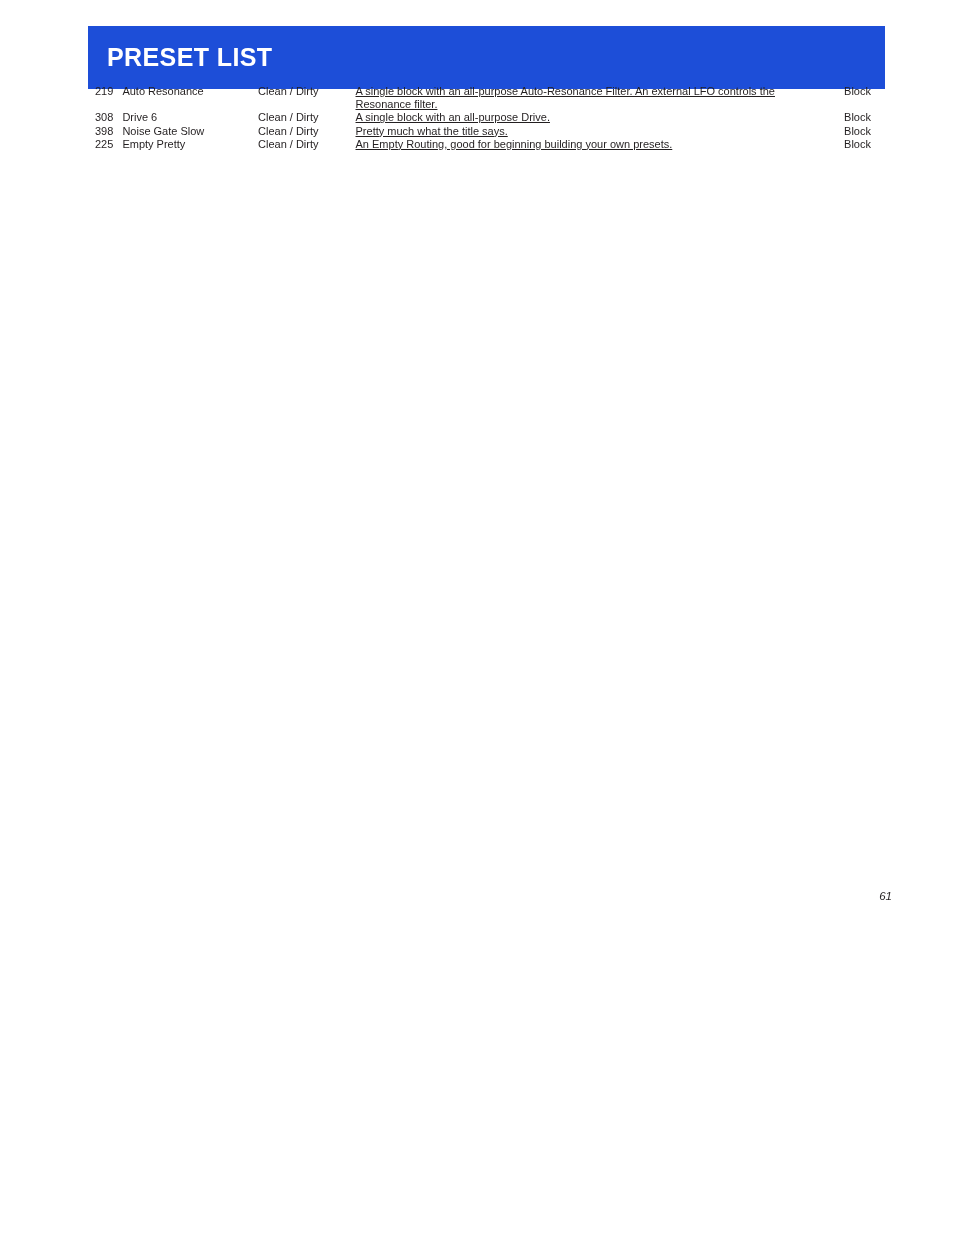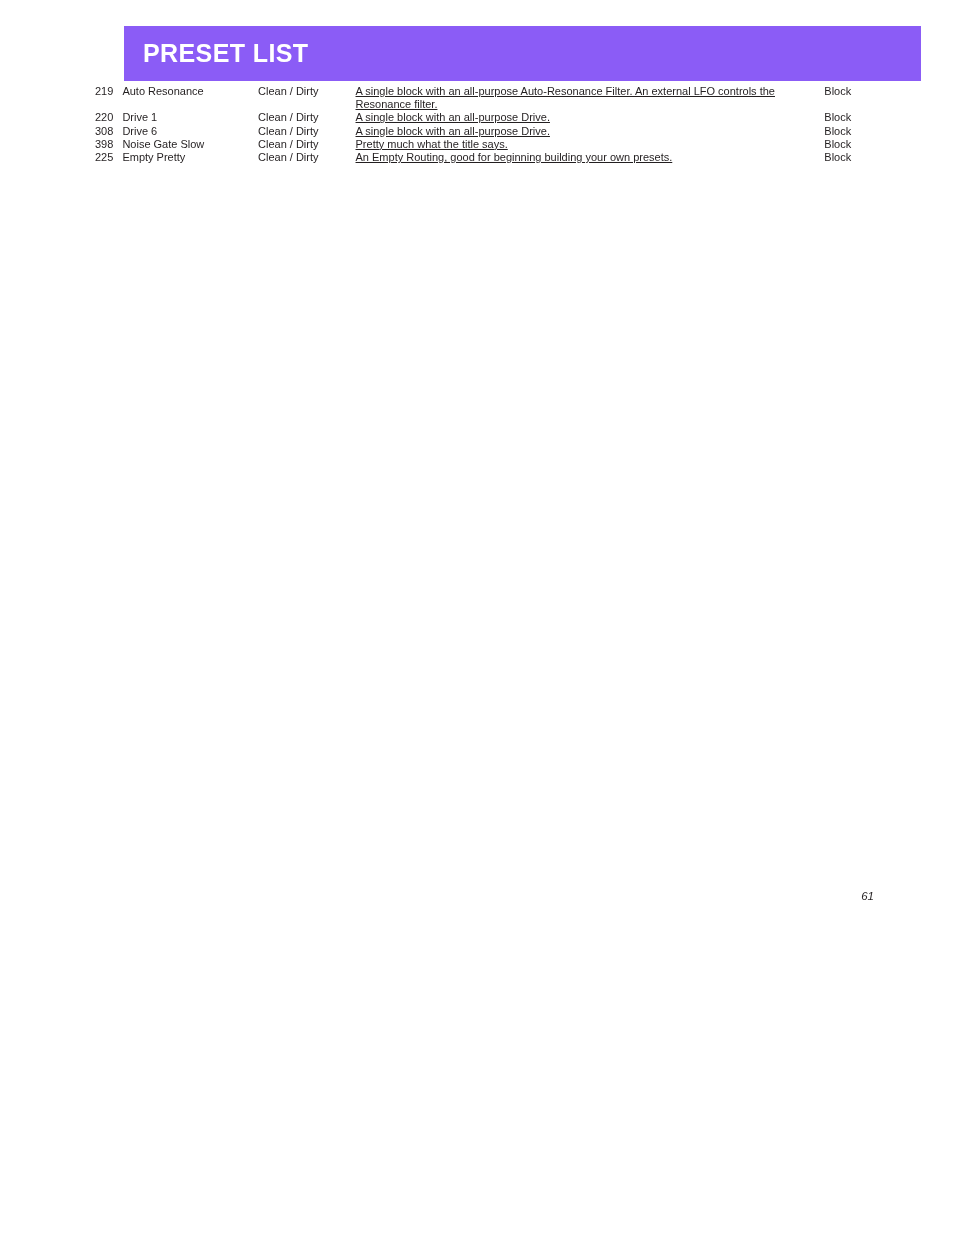--- a/index.html
+++ b/index.html
@@ -15,25 +15,24 @@
     color: #231f20;
     -webkit-font-smoothing: antialiased;
   }
 
   
   .header-bar {
     position: absolute;
     left: 88px;
     top: 26px;
     width: 797px;
-    height: 55px;
-    background: #8b5cf6;
+    height: 63px;
+    background: #1d4ed8;
     display: flex;
     align-items: center;
-    margin-left: 36px;
   }
   .header-title {
     color: #ffffff;
     font-size: 25px;
     font-weight: bold;
     letter-spacing: 0.4px;
     padding-left: 19px;
     line-height: 1;
     white-space: nowrap;
   }
@@ -69,55 +68,49 @@
     width: 100px;
     white-space: nowrap;
   }
   .col-desc {
     width: 486px;
     padding-right: 10px !important;
     text-decoration: underline;
   }
   .col-block {
     width: 48px;
+    text-align: right;
     padding-right: 14px !important;
     white-space: nowrap;
   }
 
   
   .page-number {
     position: absolute;
-    right: 80px;
+    right: 62px;
     top: 890px;
     font-size: 11.5px;
     font-style: italic;
     color: #231f20;
   }
 </style>
 </head>
 <body>
 
 <div class="header-bar">
   <div class="header-title">PRESET LIST</div>
 </div>
 
 <table class="preset-table">
   <tbody>
     <tr class="preset-row">
       <td class="col-num">219</td>
       <td class="col-name">Auto Resonance</td>
       <td class="col-type">Clean / Dirty</td>
       <td class="col-desc">A single block with an all-purpose Auto-Resonance Filter. An external LFO controls the Resonance filter.</td>
-      <td class="col-block">Block</td>
-    </tr>
-    <tr class="preset-row">
-      <td class="col-num">220</td>
-      <td class="col-name">Drive 1</td>
-      <td class="col-type">Clean / Dirty</td>
-      <td class="col-desc">A single block with an all-purpose Drive.</td>
       <td class="col-block">Block</td>
     </tr>
     <tr class="preset-row">
       <td class="col-num">308</td>
       <td class="col-name">Drive 6</td>
       <td class="col-type">Clean / Dirty</td>
       <td class="col-desc">A single block with an all-purpose Drive.</td>
       <td class="col-block">Block</td>
     </tr>
     <tr class="preset-row">

